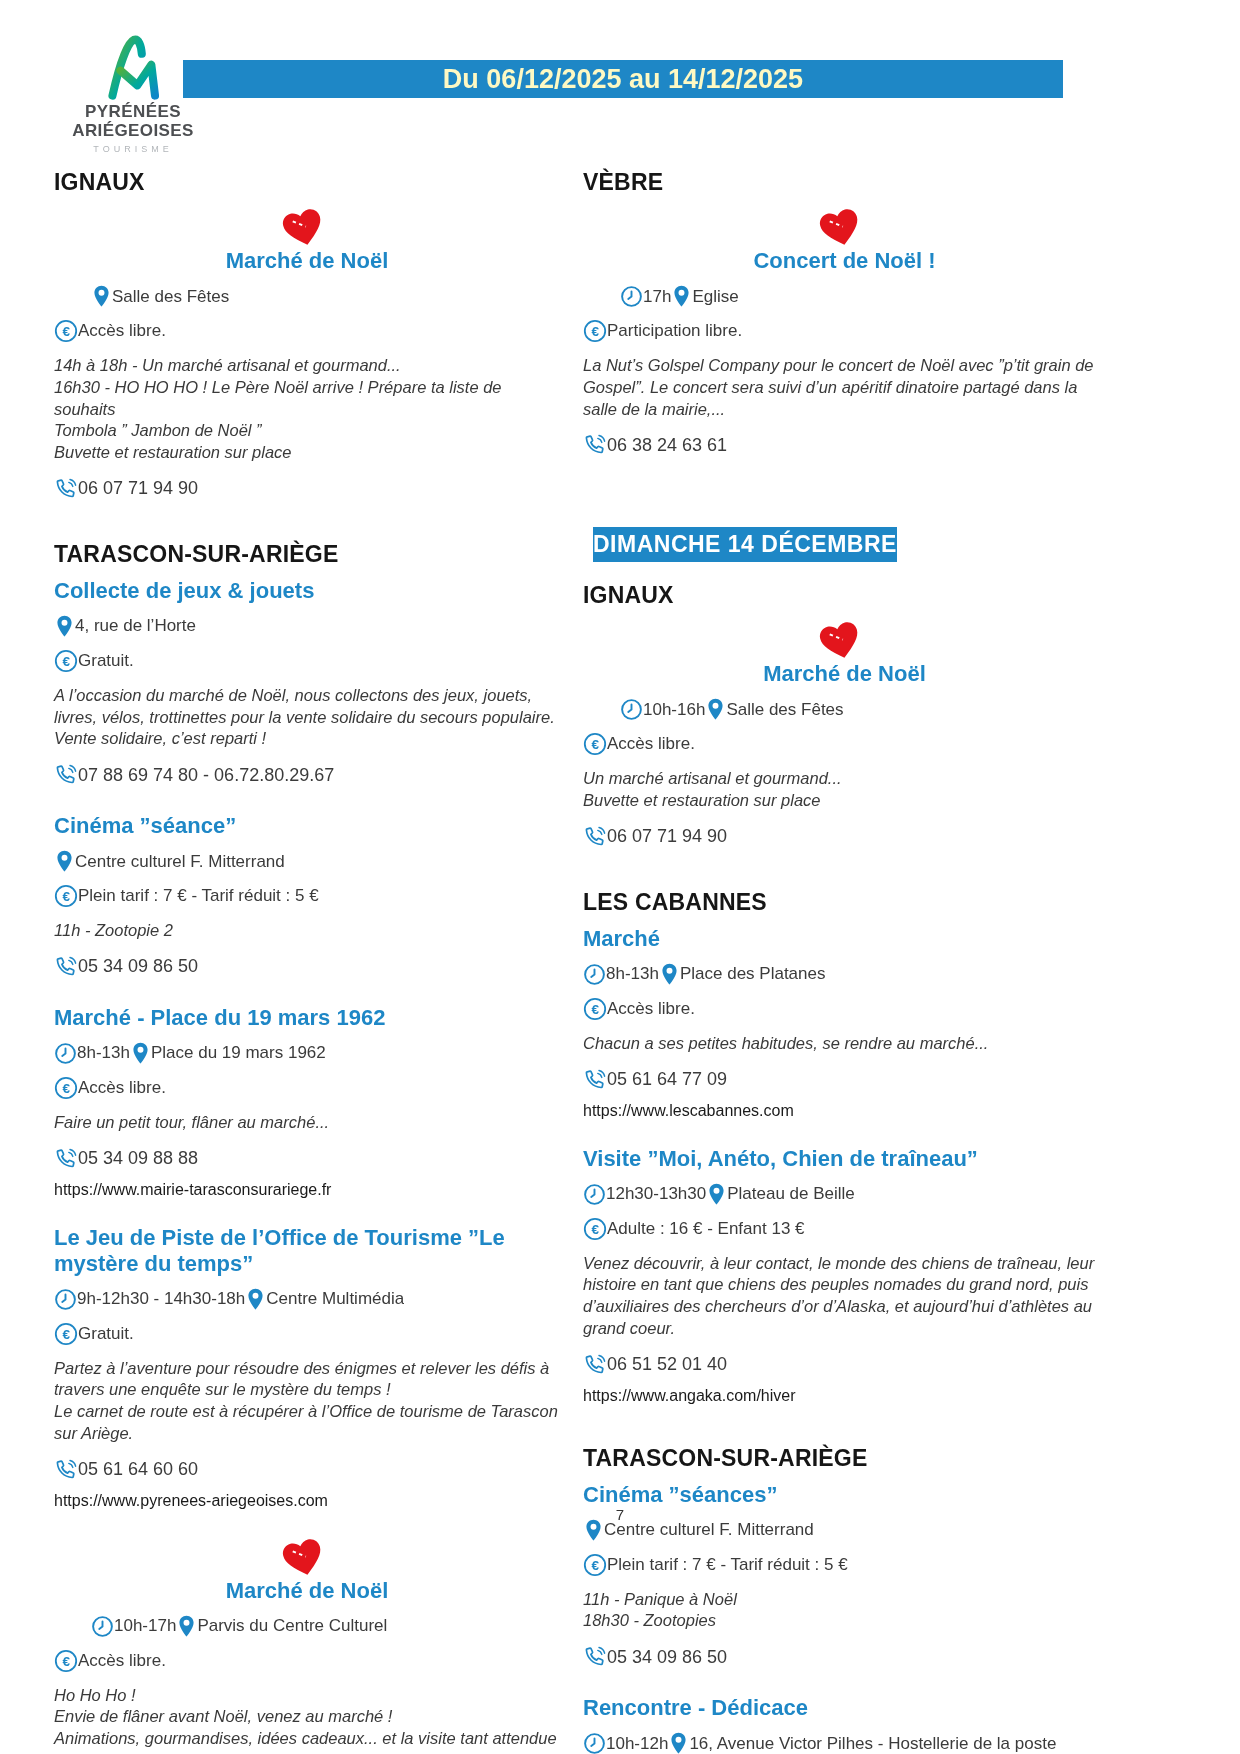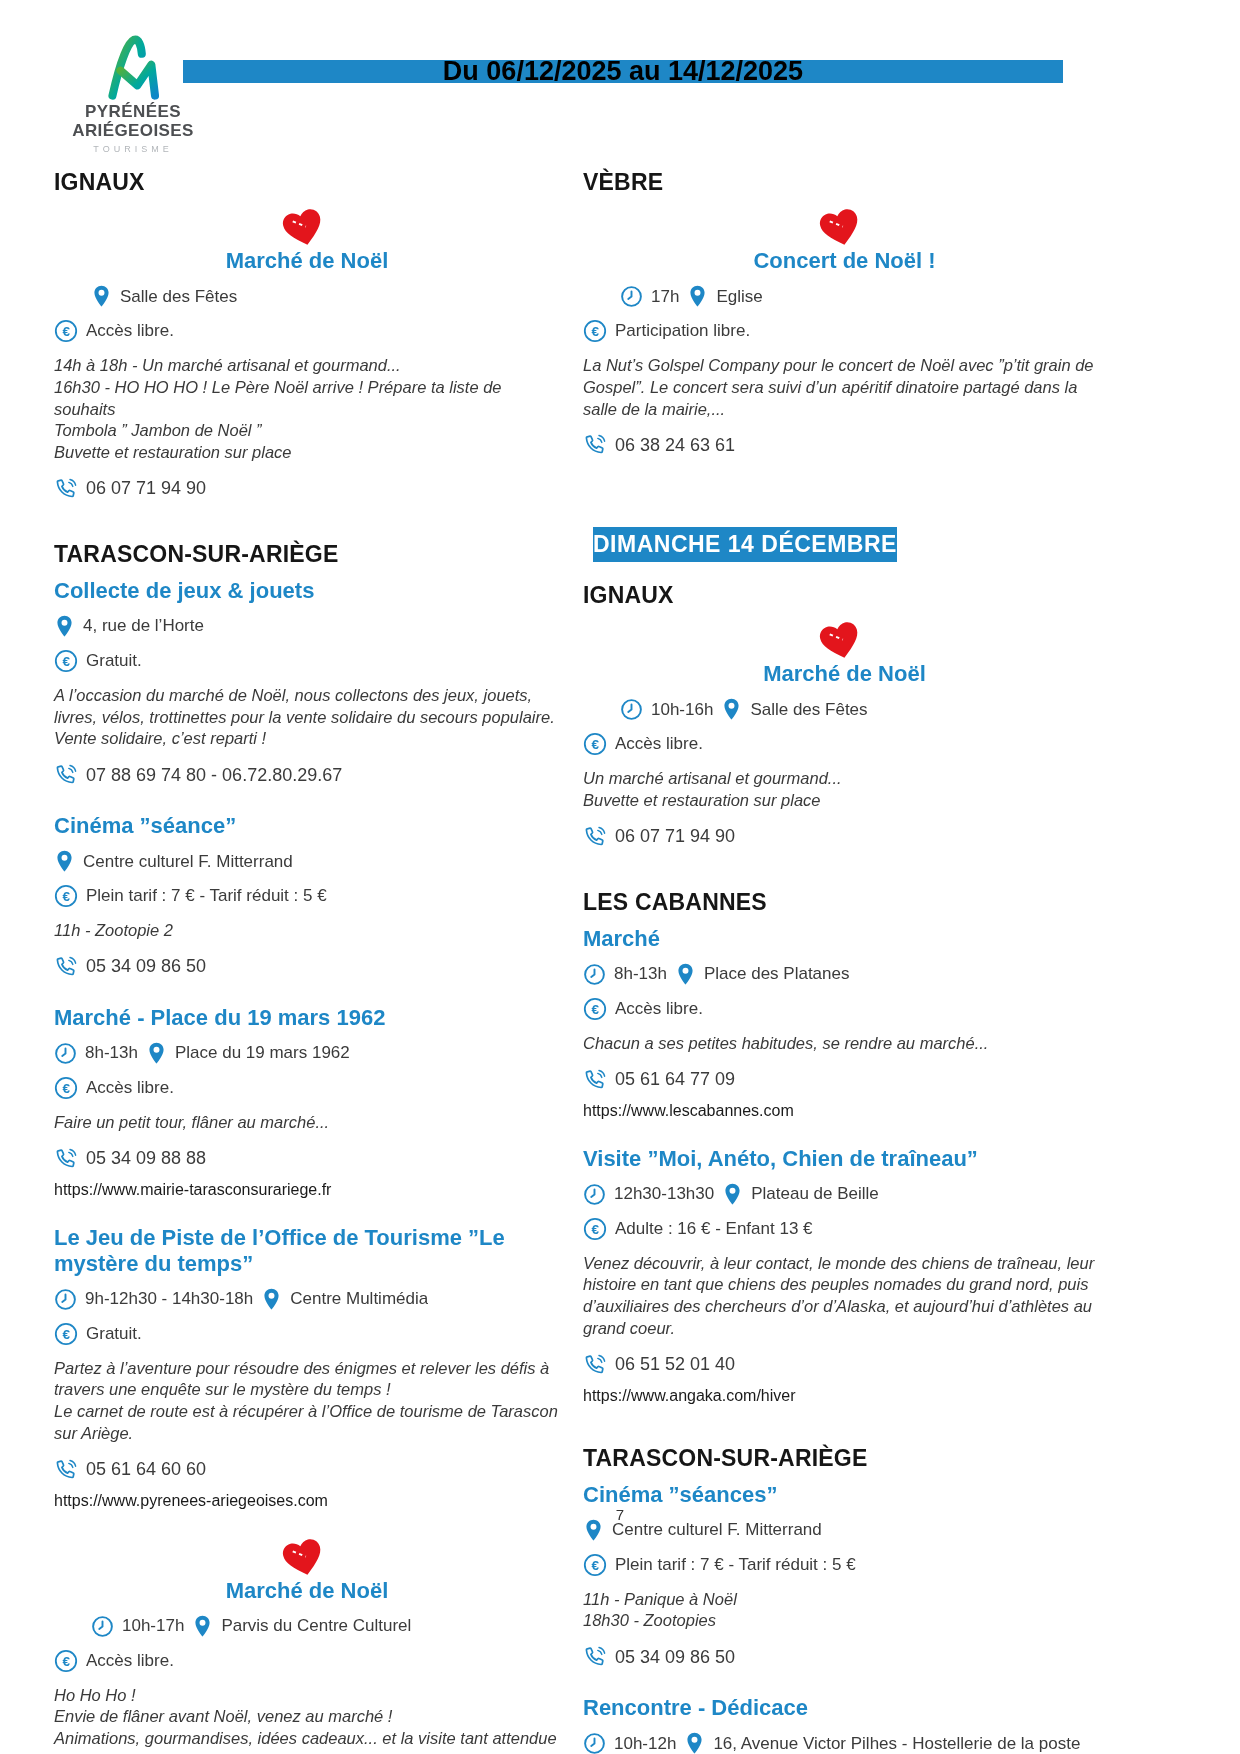--- a/index.html
+++ b/index.html
@@ -5,22 +5,22 @@
   html,body { margin:0; padding:0; background:#ffffff; }
   body { font-family:"Liberation Sans", sans-serif; color:#3b3b3b; }
   .page { position:relative; width:1240px; height:1754px; background:#fff; overflow:hidden; margin:0 auto; }
 
   
   .header { position:relative; height:166px; }
   .logo { position:absolute; left:58px; top:34px; width:150px; text-align:center; }
   .logo-mark { display:block; margin:0 auto 2px; }
   .logo-name { font-size:17px; font-weight:bold; color:#4d4f52; line-height:1.12; letter-spacing:.4px; }
   .logo-sub { font-size:9px; color:#b2b6ba; letter-spacing:4px; margin-top:4px; }
-  .banner { position:absolute; left:183px; top:60px; width:880px; height:23px;
-            background:#1e87c6; color:#000000; display:flex; align-items:center; justify-content:center;
+  .banner { position:absolute; left:183px; top:60px; width:880px; height:38px;
+            background:#1e87c6; color:#fef9c3; display:flex; align-items:center; justify-content:center;
             font-size:27px; font-weight:bold; }
 
   
   .content { display:flex; padding:0 54px; gap:23px; align-items:flex-start; }
   .col { min-width:0; }
   .col-left  { width:506px; }
   .col-right { width:523px; }
 
   .city { font-size:23px; font-weight:bold; color:#161616; margin:40px 0 10px; letter-spacing:.2px; }
   .col > .city:first-child { margin-top:3px; }
@@ -30,21 +30,21 @@
   .day-banner + .city { margin-top:6px; }
 
   .event { margin-bottom:26px; }
   .title-row { margin:0 0 4px; }
   .title-row.with-heart { display:flex; align-items:center;flex-direction:column; }
   .event-title { display:inline; font-size:22px; font-weight:bold; color:#1e87c6; margin:0; }
   .icon { display:inline-flex; flex:0 0 auto; align-items:center; justify-content:center; }
   .icon svg { display:block; }
   .heart { margin-right:9px; }
 
-  .meta-row { display:flex; align-items:center; gap:8px; margin:10px 0; font-size:17px; color:#3b3b3b; }
+  .meta-row { display:flex; align-items:center; margin:10px 0; font-size:17px; color:#3b3b3b; }
   .meta-row.indent { margin-left:37px; }
   .meta-text { white-space:nowrap; overflow:hidden; text-overflow:ellipsis; }
   .meta-row .wide { white-space:normal; }
   .phone-row { font-size:18px; margin-top:13px; }
 
   .desc { font-style:italic; font-size:16.5px; line-height:1.32; color:#3a3a3a; margin:12px 0 10px; }
   .url { font-size:16px; color:#1a1a1a; margin-top:10px; }
 
   .footer { position:absolute; left:0; right:0; top:1506px; text-align:center;
             font-size:15px; color:#333; }

